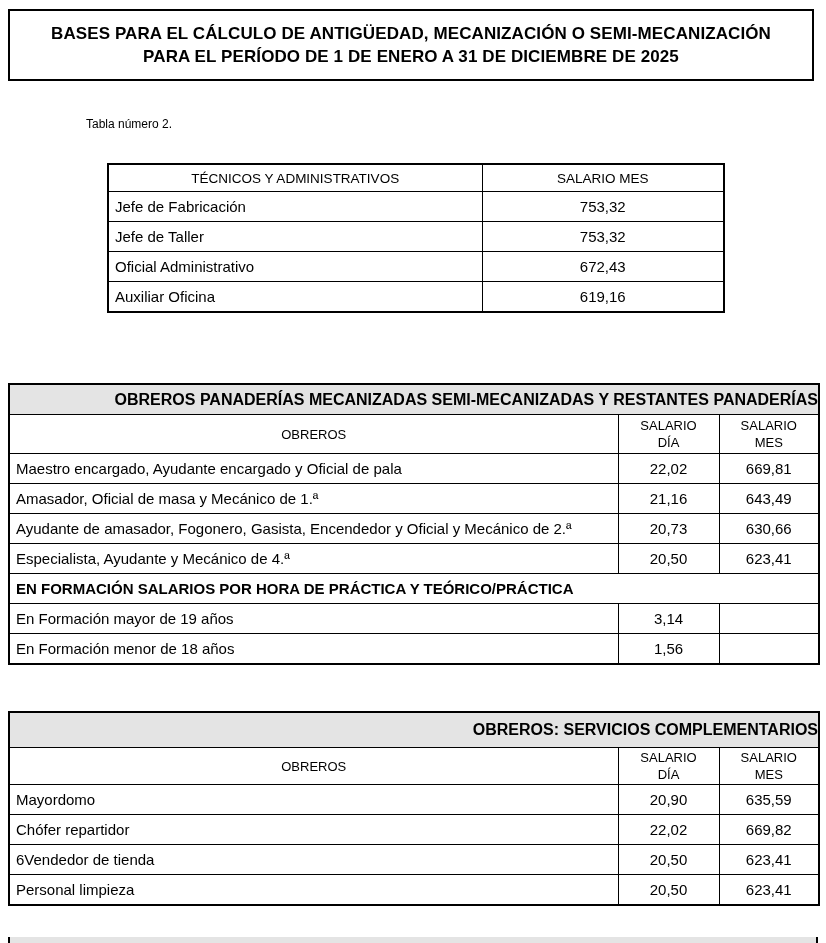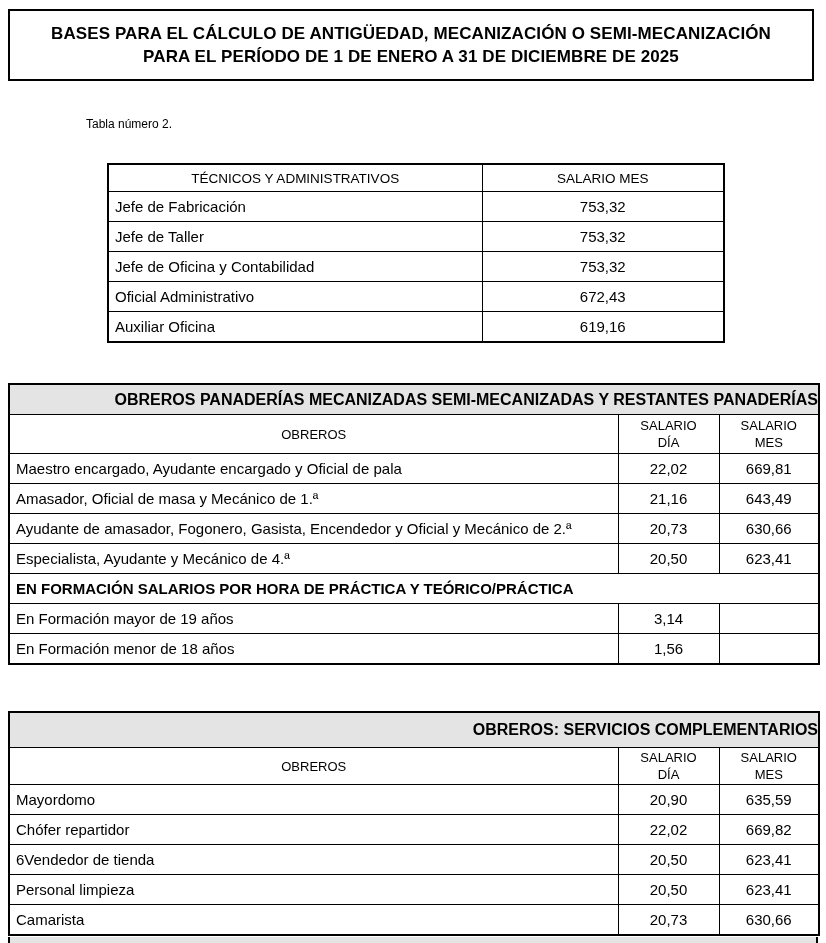--- a/index.html
+++ b/index.html
@@ -133,24 +133,20 @@
     <tbody>
       <tr>
         <td class="label-cell">Jefe de Fabricación</td>
         <td class="num-cell">753,32</td>
       </tr>
       <tr>
         <td class="label-cell">Jefe de Taller</td>
         <td class="num-cell">753,32</td>
       </tr>
       <tr>
-        <td class="label-cell">Jefe de Oficina y Contabilidad</td>
-        <td class="num-cell">753,32</td>
-      </tr>
-      <tr>
         <td class="label-cell">Oficial Administrativo</td>
         <td class="num-cell">672,43</td>
       </tr>
       <tr>
         <td class="label-cell">Auxiliar Oficina</td>
         <td class="num-cell">619,16</td>
       </tr>
     </tbody>
   </table>
 
@@ -237,23 +233,18 @@
       <tr>
         <td class="label-cell">6Vendedor de tienda</td>
         <td class="num-cell">20,50</td>
         <td class="num-cell">623,41</td>
       </tr>
       <tr>
         <td class="label-cell">Personal limpieza</td>
         <td class="num-cell">20,50</td>
         <td class="num-cell">623,41</td>
       </tr>
-      <tr>
-        <td class="label-cell">Camarista</td>
-        <td class="num-cell">20,73</td>
-        <td class="num-cell">630,66</td>
-      </tr>
     </tbody>
   </table>
 
   <div class="next-band-strip"></div>
 
 </div>
 
 </body></html>

